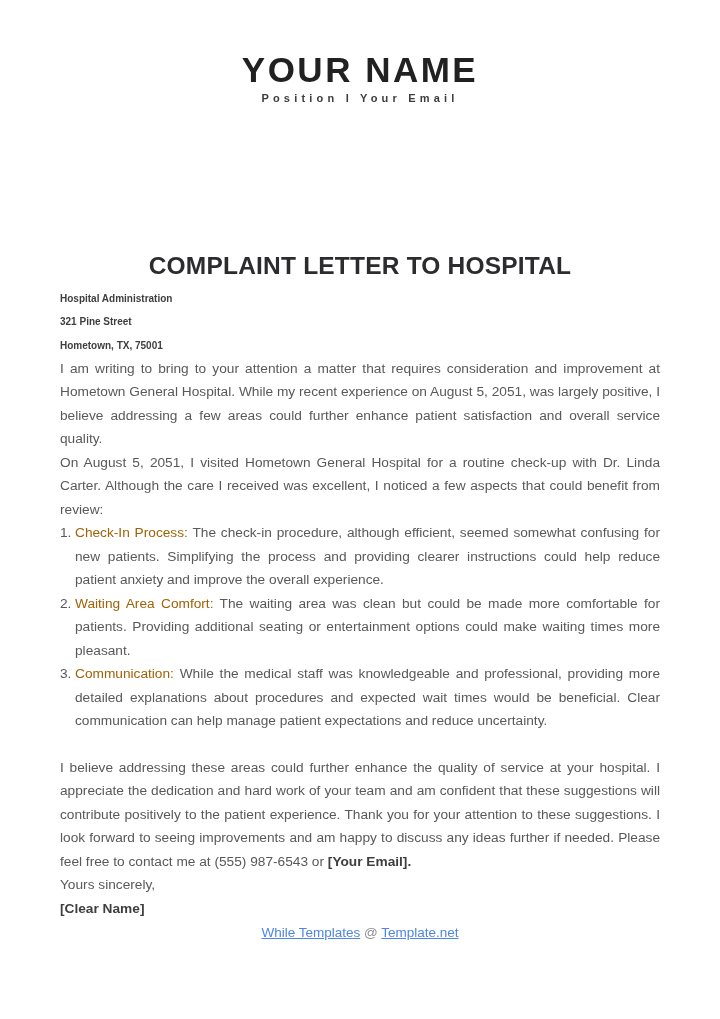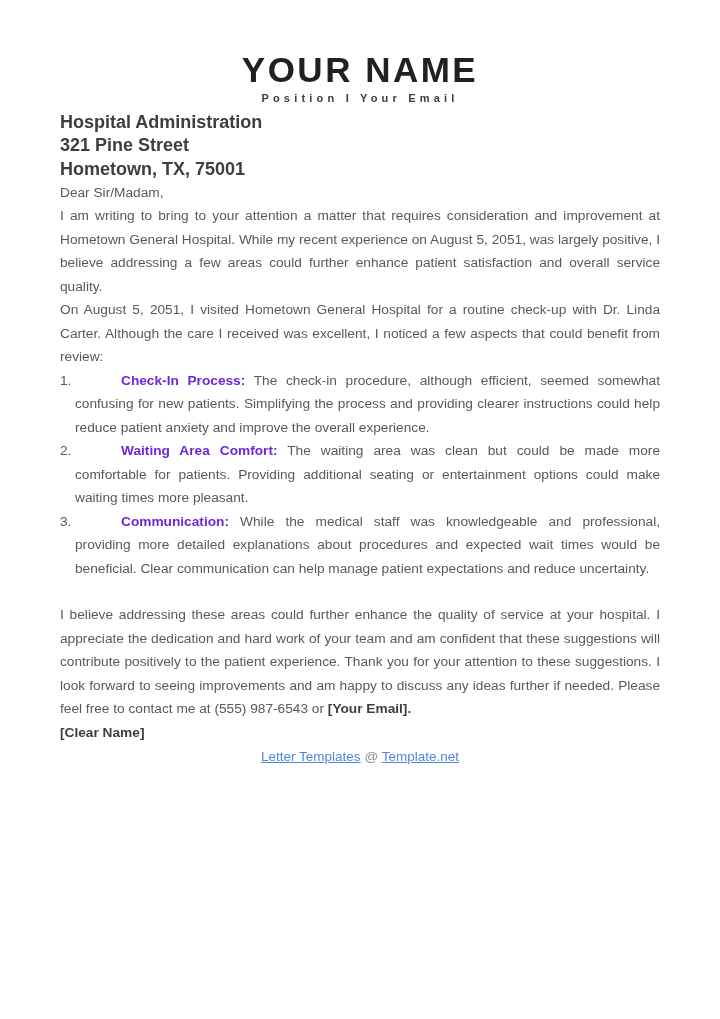--- a/index.html
+++ b/index.html
@@ -31,39 +31,39 @@
   .doc-title {
     margin-top: 148px;
     text-align: center;
     font-size: 24.5px;
     font-weight: 700;
     color: #2c2c2e;
     letter-spacing: 0.2px;
   }
   .recipient-block { margin-top: 7px; }
   .recipient-line {
-    font-size: 18px;
+    font-size: 10px;
     font-weight: 700;
     color: #3e3e40;
     line-height: 23.3px;
   }
   .body-text {
     font-size: 13.7px;
     color: #59595c;
     line-height: 23.5px;
   }
   .salutation { text-align: left; }
   .para { text-align: justify; }
   .list-item { display: flex; }
   .list-number {
     flex: 0 0 15px;
     text-align: left;
   }
   .list-body { flex: 1; text-align: justify; }
-  .bold-label { font-weight: 700; color: #6d28d9; margin-left: 46px; }
+  .bold-label { font-weight: 400; color: #a16207; }
   .closing-para { margin-top: 23px; text-align: justify; }
   .bold-inline { font-weight: 700; color: #3e3e40; }
   .signoff-line { text-align: left; }
   .signature-line { font-weight: 700; color: #3e3e40; text-align: left; }
   .doc-footer {
     margin-top: 5px;
     text-align: center;
     font-size: 13.5px;
     color: #8d8d90;
   }
@@ -78,28 +78,28 @@
 
 <div class="page">
 
   <div class="letterhead">
     <div class="letterhead-name">YOUR NAME</div>
     <div class="letterhead-subtitle">Position I Your Email</div>
   </div>
 
   <div class="content">
 
+    <div class="doc-title">COMPLAINT LETTER TO HOSPITAL</div>
 
     <div class="recipient-block">
       <div class="recipient-line">Hospital Administration</div>
       <div class="recipient-line">321 Pine Street</div>
       <div class="recipient-line">Hometown, TX, 75001</div>
     </div>
 
-    <div class="body-text salutation">Dear Sir/Madam,</div>
 
     <div class="body-text para">I am writing to bring to your attention a matter that requires consideration and improvement at Hometown General Hospital. While my recent experience on August 5, 2051, was largely positive, I believe addressing a few areas could further enhance patient satisfaction and overall service quality.</div>
 
     <div class="body-text para">On August 5, 2051, I visited Hometown General Hospital for a routine check-up with Dr. Linda Carter. Although the care I received was excellent, I noticed a few aspects that could benefit from review:</div>
 
     <div class="body-text list-item">
       <span class="list-number">1.</span>
       <span class="list-body"><span class="bold-label">Check-In Process:</span><span> The check-in procedure, although efficient, seemed somewhat confusing for new patients. Simplifying the process and providing clearer instructions could help reduce patient anxiety and improve the overall experience.</span></span>
     </div>
 
@@ -108,24 +108,25 @@
       <span class="list-body"><span class="bold-label">Waiting Area Comfort:</span><span> The waiting area was clean but could be made more comfortable for patients. Providing additional seating or entertainment options could make waiting times more pleasant.</span></span>
     </div>
 
     <div class="body-text list-item">
       <span class="list-number">3.</span>
       <span class="list-body"><span class="bold-label">Communication:</span><span> While the medical staff was knowledgeable and professional, providing more detailed explanations about procedures and expected wait times would be beneficial. Clear communication can help manage patient expectations and reduce uncertainty.</span></span>
     </div>
 
     <div class="body-text closing-para"><span>I believe addressing these areas could further enhance the quality of service at your hospital. I appreciate the dedication and hard work of your team and am confident that these suggestions will contribute positively to the patient experience. Thank you for your attention to these suggestions. I look forward to seeing improvements and am happy to discuss any ideas further if needed. Please feel free to contact me at (555) 987-6543 or </span><span class="bold-inline">[Your Email]</span><span class="bold-inline">.</span></div>
 
+    <div class="body-text signoff-line">Yours sincerely,</div>
 
     <div class="body-text signature-line">[Clear Name]</div>
 
   </div>
 
   <div class="doc-footer">
-    <a class="footer-link">Letter Templates</a>
+    <a class="footer-link">While Templates</a>
     <span>@</span>
     <a class="footer-link">Template.net</a>
   </div>
 
 </div>
 
 </body></html>

